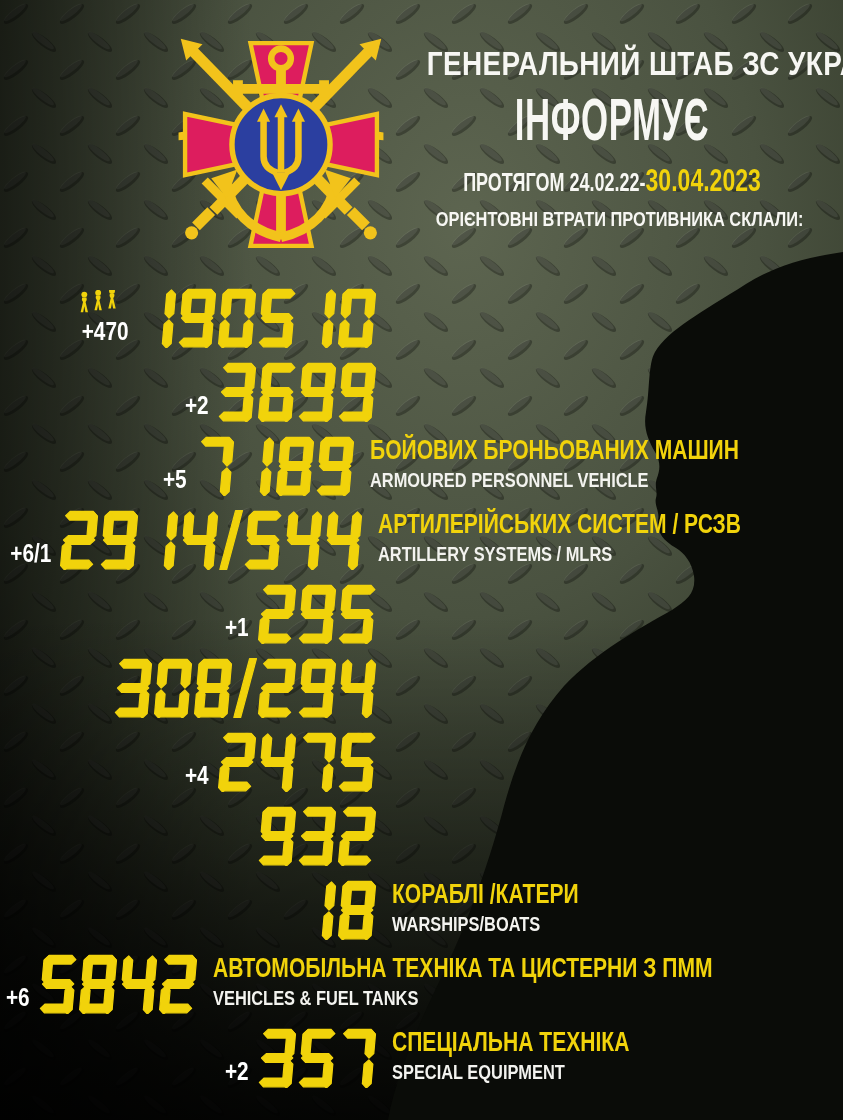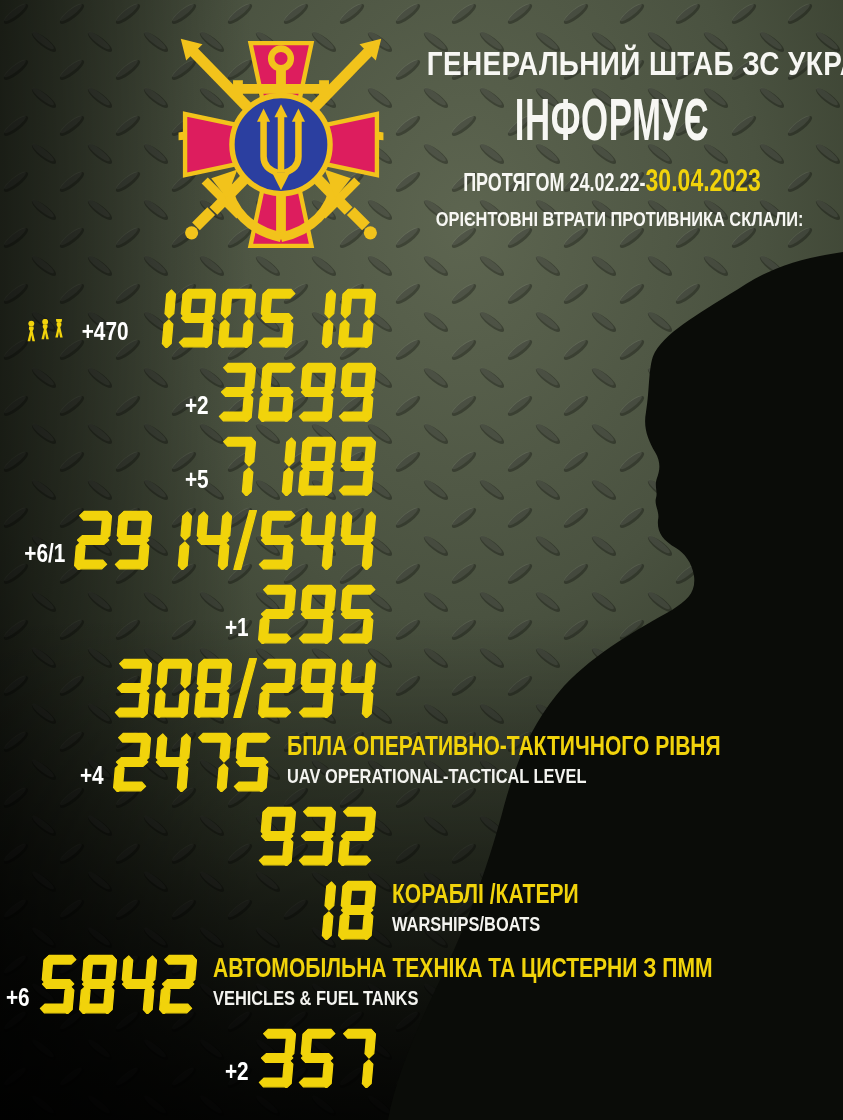--- a/index.html
+++ b/index.html
@@ -20,21 +20,21 @@
     margin-top:12px;}
   .period .pfx{font-size:25px;font-weight:700;color:#f7f7f3;}
   .period .date{font-size:32px;font-weight:700;color:var(--yellow);}
   .subtitle{display:block;font-size:21px;font-weight:700;white-space:nowrap;
     transform:scaleX(.78);transform-origin:center;margin-top:8px;}
   
   .rows{position:absolute;left:0;top:279px;width:843px;}
   .row{height:74px;display:flex;}
   .numcol{width:372px;display:flex;justify-content:flex-end;align-items:flex-end;
     padding-bottom:5px;box-sizing:border-box;}
-  .meta{display:flex;flex-direction:row;align-items:center;justify-content:flex-end;
+  .meta{display:flex;flex-direction:column;align-items:center;justify-content:flex-end;
     margin-right:8px;margin-bottom:1px;}
   .delta{color:#fff;font-weight:700;font-size:26px;white-space:nowrap;
     transform:scaleX(.8);transform-origin:right bottom;}
   .num{display:flex;gap:5px;align-items:flex-end;transform:skewX(-5deg);transform-origin:bottom;}
   .dg{height:60px;width:35px;fill:var(--yellow);stroke:var(--yellow);
     stroke-width:2;stroke-linejoin:round;}
   .dg.slash{width:19px;}
   .soldiers{width:46px;height:24px;margin-bottom:2px;}
   .labels{flex:1;display:flex;flex-direction:column;justify-content:center;padding-left:20px;}
   .ua{color:var(--yellow);font-weight:700;font-size:27px;white-space:nowrap;line-height:1.05;
@@ -287,20 +287,24 @@
             <svg class="dg" viewBox="0 0 56 96">
               <polygon points="10,2 46,2 53,9 46,16 10,16 3,9"></polygon>
               <polygon points="47,3 54,10 54,41 47,48 40,41 40,10"></polygon>
               <polygon points="9,3 16,10 16,41 9,48 2,41 2,10"></polygon>
               <polygon points="10,41 46,41 53,48 46,55 10,55 3,48"></polygon>
               <polygon points="47,51 54,58 54,89 47,96 40,89 40,58"></polygon>
               <polygon points="10,80 46,80 53,87 46,94 10,94 3,87"></polygon>
             </svg>
           </div>
         </div>
+        <div class="labels">
+          <span class="ua">БОЙОВИХ БРОНЬОВАНИХ МАШИН</span>
+          <span class="en">ARMOURED PERSONNEL VEHICLE</span>
+        </div>
       </div>
       <div class="row">
         <div class="numcol">
           <div class="meta">
             <span class="delta">+6/1</span>
           </div>
           <div class="num">
             <svg class="dg" viewBox="0 0 56 96">
               <polygon points="10,2 46,2 53,9 46,16 10,16 3,9"></polygon>
               <polygon points="47,3 54,10 54,41 47,48 40,41 40,10"></polygon>
@@ -343,20 +347,24 @@
               <polygon points="47,51 54,58 54,89 47,96 40,89 40,58"></polygon>
             </svg>
             <svg class="dg" viewBox="0 0 56 96">
               <polygon points="9,3 16,10 16,41 9,48 2,41 2,10"></polygon>
               <polygon points="10,41 46,41 53,48 46,55 10,55 3,48"></polygon>
               <polygon points="47,3 54,10 54,41 47,48 40,41 40,10"></polygon>
               <polygon points="47,51 54,58 54,89 47,96 40,89 40,58"></polygon>
             </svg>
           </div>
         </div>
+        <div class="labels">
+          <span class="ua">АРТИЛЕРІЙСЬКИХ СИСТЕМ / РСЗВ</span>
+          <span class="en">ARTILLERY SYSTEMS / MLRS</span>
+        </div>
       </div>
       <div class="row">
         <div class="numcol">
           <div class="meta">
             <span class="delta">+1</span>
           </div>
           <div class="num">
             <svg class="dg" viewBox="0 0 56 96">
               <polygon points="10,2 46,2 53,9 46,16 10,16 3,9"></polygon>
               <polygon points="47,3 54,10 54,41 47,48 40,41 40,10"></polygon>
@@ -461,24 +469,20 @@
               <polygon points="47,51 54,58 54,89 47,96 40,89 40,58"></polygon>
             </svg>
             <svg class="dg" viewBox="0 0 56 96">
               <polygon points="10,2 46,2 53,9 46,16 10,16 3,9"></polygon>
               <polygon points="9,3 16,10 16,41 9,48 2,41 2,10"></polygon>
               <polygon points="10,41 46,41 53,48 46,55 10,55 3,48"></polygon>
               <polygon points="47,51 54,58 54,89 47,96 40,89 40,58"></polygon>
               <polygon points="10,80 46,80 53,87 46,94 10,94 3,87"></polygon>
             </svg>
           </div>
-        </div>
-        <div class="labels">
-          <span class="ua">БПЛА ОПЕРАТИВНО-ТАКТИЧНОГО РІВНЯ</span>
-          <span class="en">UAV OPERATIONAL-TACTICAL LEVEL</span>
         </div>
       </div>
       <div class="row">
         <div class="numcol">
           <div class="num">
             <svg class="dg" viewBox="0 0 56 96">
               <polygon points="10,2 46,2 53,9 46,16 10,16 3,9"></polygon>
               <polygon points="47,3 54,10 54,41 47,48 40,41 40,10"></polygon>
               <polygon points="9,3 16,10 16,41 9,48 2,41 2,10"></polygon>
               <polygon points="10,41 46,41 53,48 46,55 10,55 3,48"></polygon>
@@ -587,16 +591,20 @@
               <polygon points="47,51 54,58 54,89 47,96 40,89 40,58"></polygon>
               <polygon points="10,80 46,80 53,87 46,94 10,94 3,87"></polygon>
             </svg>
             <svg class="dg" viewBox="0 0 56 96">
               <polygon points="10,2 46,2 53,9 46,16 10,16 3,9"></polygon>
               <polygon points="47,3 54,10 54,41 47,48 40,41 40,10"></polygon>
               <polygon points="47,51 54,58 54,89 47,96 40,89 40,58"></polygon>
             </svg>
           </div>
         </div>
+        <div class="labels">
+          <span class="ua">СПЕЦІАЛЬНА ТЕХНІКА</span>
+          <span class="en">SPECIAL EQUIPMENT</span>
+        </div>
       </div>
     </div>
 
 </div>
 
 </body></html>

